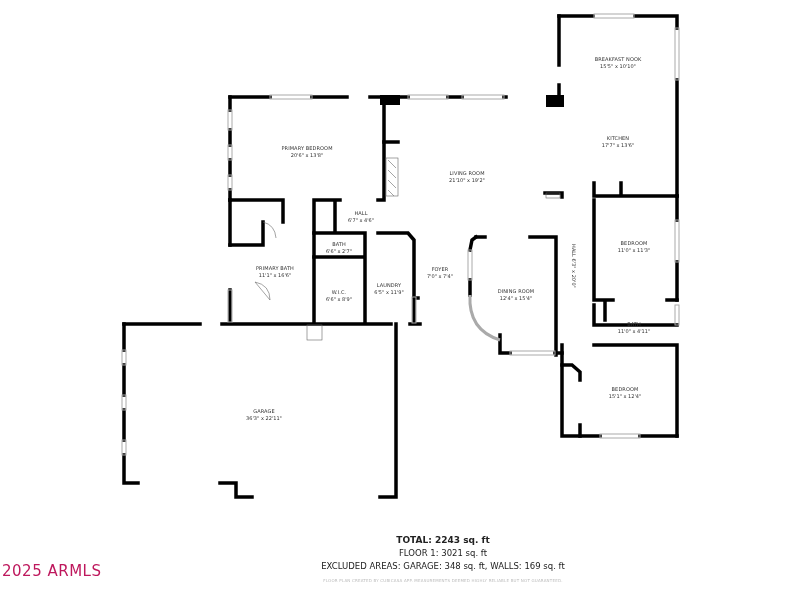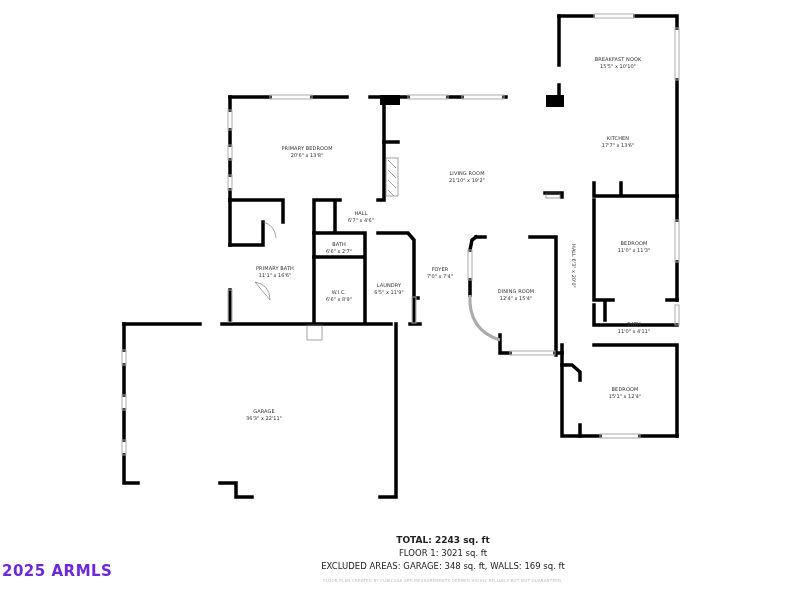--- a/index.html
+++ b/index.html
@@ -7,21 +7,21 @@
   #plan { position: absolute; left: 0; top: 0; width: 800px; height: 600px; }
   .room-label { position: absolute; text-align: center; color: #333; font-family: "DejaVu Sans", sans-serif; transform: translateX(-50%); white-space: nowrap; }
   .room-name { font-size: 5px; letter-spacing: 0.1px; display: block; }
   .room-dim { font-size: 5px; display: block; margin-top: 1px; }
   .hall-vert { position: absolute; transform: rotate(90deg); transform-origin: center; font-size: 5px; color: #333; font-family: "DejaVu Sans", sans-serif; white-space: nowrap; }
   .summary { position: absolute; left: 0; width: 800px; text-align: center; font-family: "DejaVu Sans", sans-serif; color: #222; margin-left: 43px; }
   .total { top: 535px; font-size: 9px; font-weight: bold; }
   .floor1 { top: 548px; font-size: 8.5px; }
   .excluded { top: 561px; font-size: 8.5px; }
   .disclaimer { top: 578px; font-size: 4px; color: #bbb; letter-spacing: 0.2px; }
-  .watermark { position: absolute; left: 2px; top: 562px; font-size: 15px; color: #6d28d9; font-family: "DejaVu Sans", sans-serif; letter-spacing: 0.5px; font-weight: 700; }
+  .watermark { position: absolute; left: 2px; top: 562px; font-size: 15px; color: #be185d; font-family: "DejaVu Sans", sans-serif; letter-spacing: 0.5px; font-weight: 400; }
 </style>
 </head>
 <body>
 
 <svg id="plan" viewBox="0 0 800 600" xmlns="http://www.w3.org/2000/svg">
   <g stroke="#000" stroke-width="3.5" fill="none" stroke-linecap="square">
 
     <path d="M559 16 L593 16 M635 16 L677 16 L677 28 M677 80 L677 196"></path>
     <path d="M559 16 L559 65 M559 85 L559 96"></path>
     <rect x="546" y="95" width="18" height="12" fill="#000" stroke="none"></rect>

